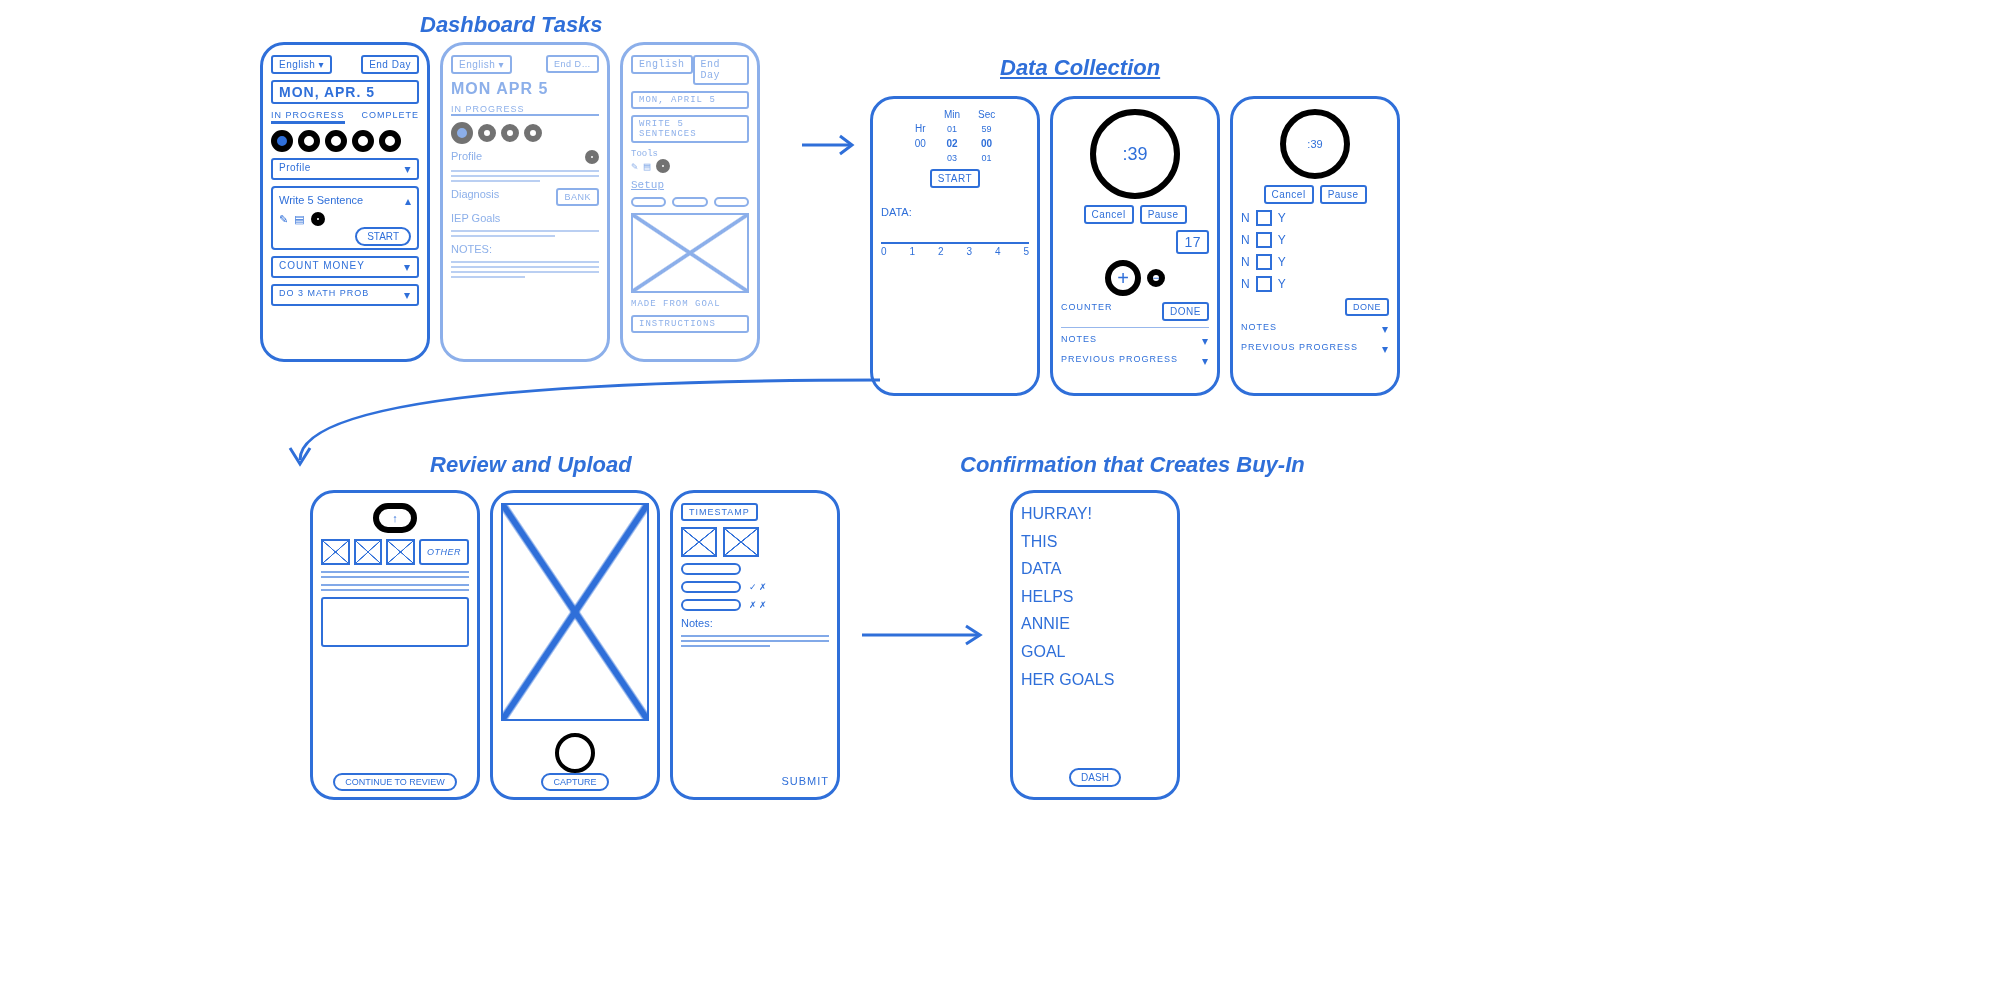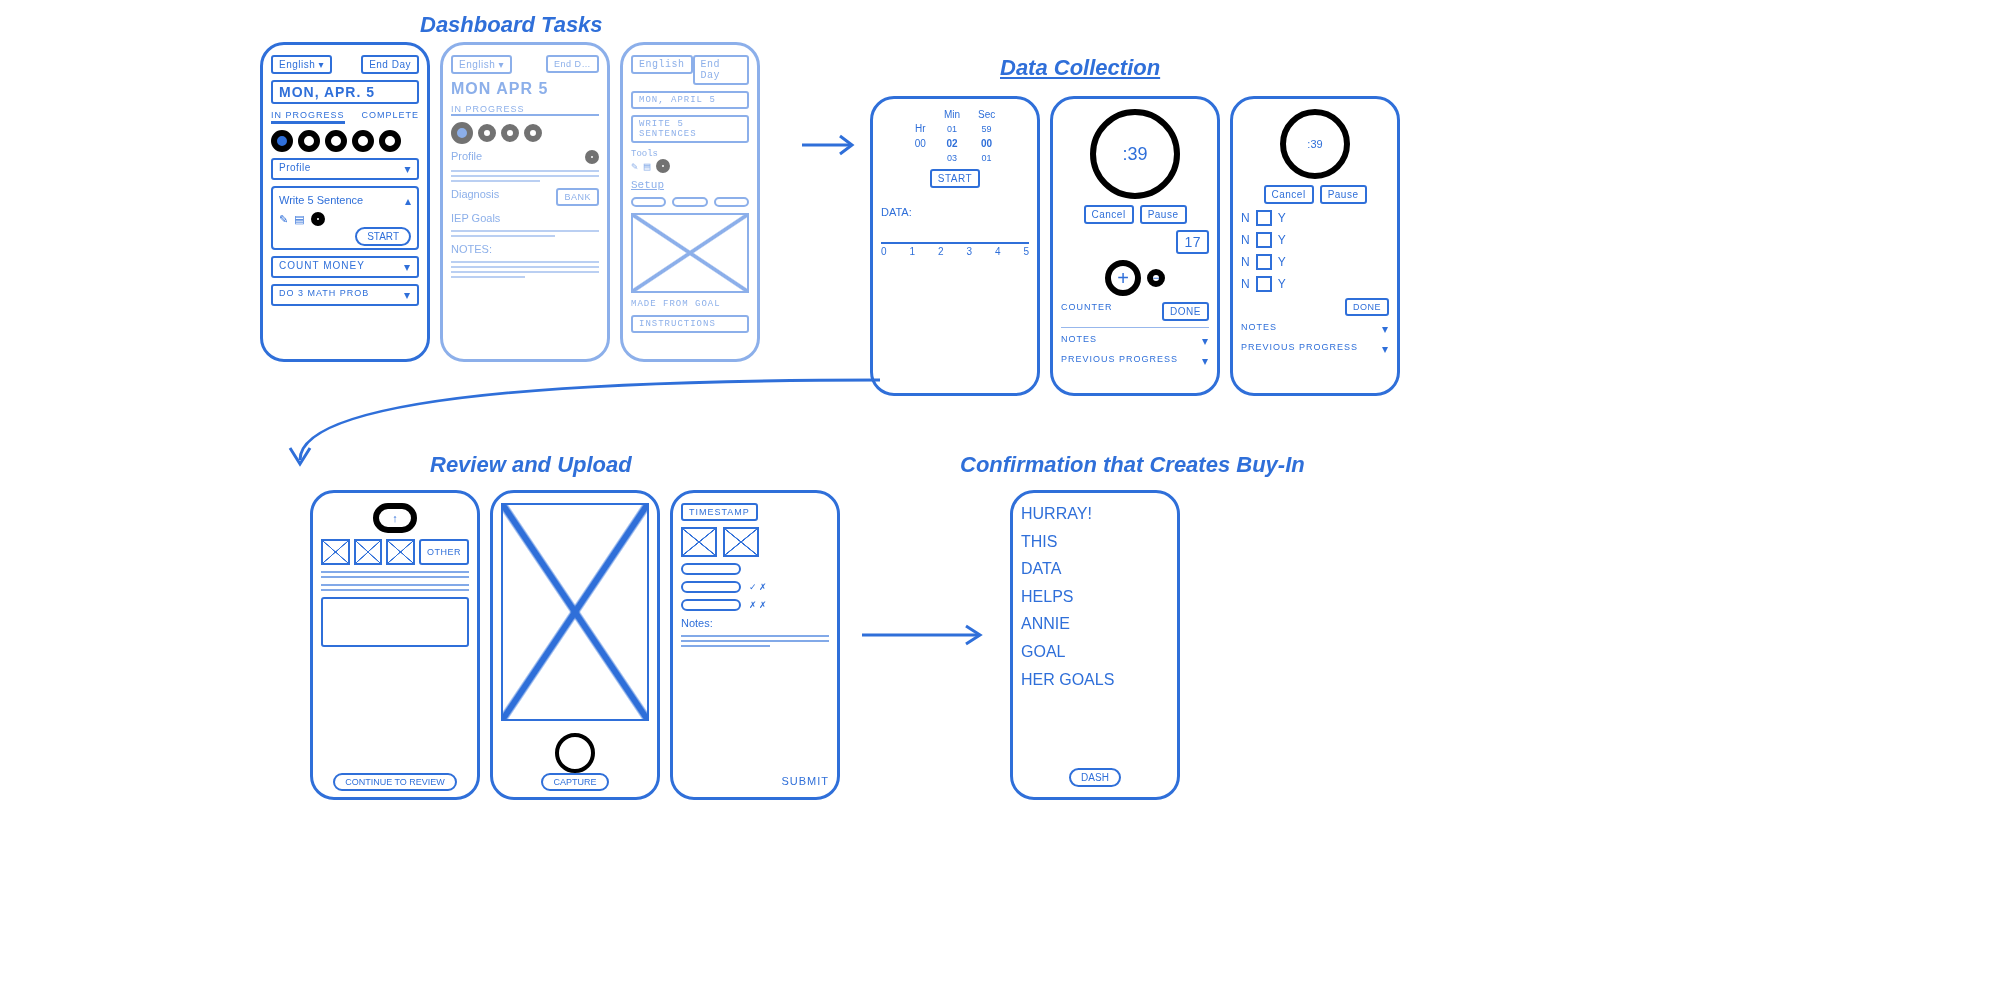--- a/index.html
+++ b/index.html
@@ -270,21 +270,21 @@
 </div>
 
 <div class="phone" style="left:310px; top:490px; width:170px; height:310px;">
   <div style="text-align:center;">
     <div class="circle" style="width:44px;height:30px;border-radius:20px;margin:0 auto;display:flex;align-items:center;justify-content:center;">↑</div>
   </div>
   <div class="row" style="gap:4px;">
     <div class="xbox" style="width:34px;height:26px;"></div>
     <div class="xbox" style="width:34px;height:26px;"></div>
     <div class="xbox" style="width:34px;height:26px;"></div>
-    <div class="bx small" style="height:26px;display:flex;align-items:center;">OTHER</div>
+    <div class="bx small" style="height:26px;display:flex;align-items:center;font-style:italic;">OTHER</div>
   </div>
   <div class="lines">
       <span></span>
       <span></span>
     </div>
   <div class="lines">
       <span></span>
       <span></span>
     </div>
   <div class="bx" style="height:50px;"></div>

